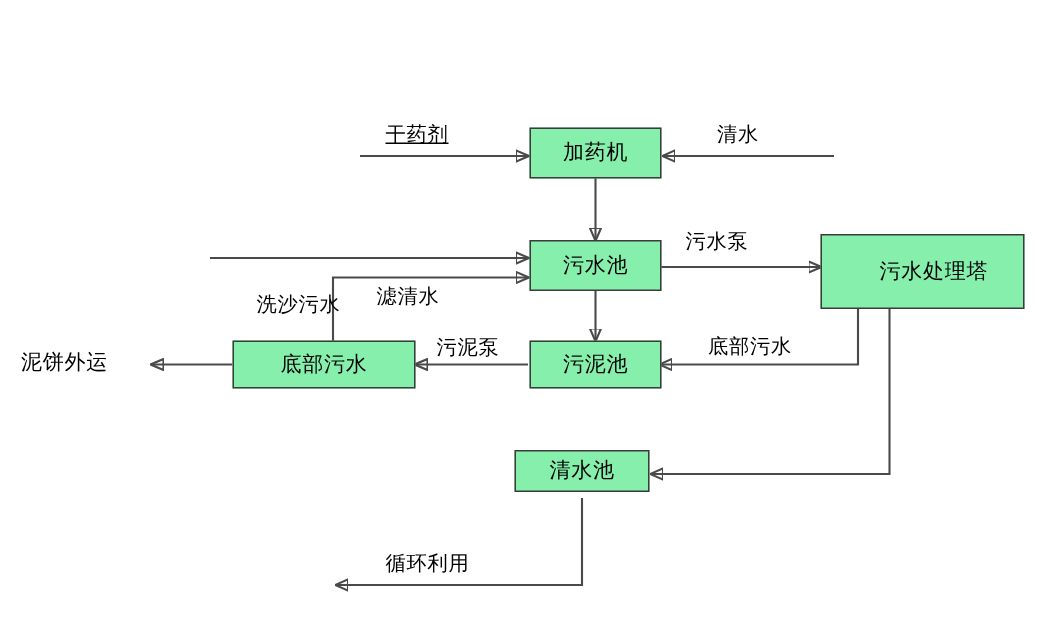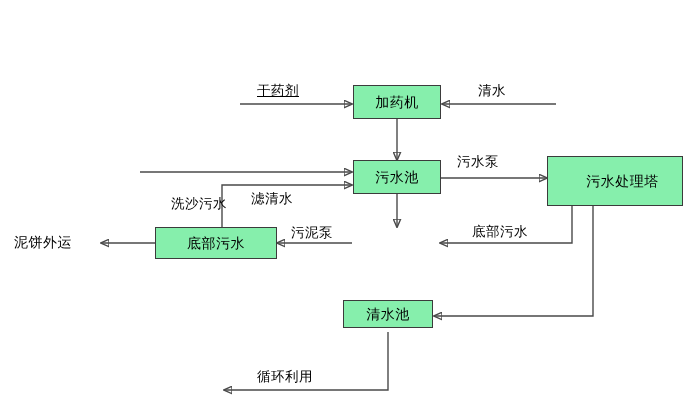--- a/index.html
+++ b/index.html
@@ -118,20 +118,23 @@
   </div>
 
   <div class="node" style="left:353px; top:160px; width:88px; height:34px;">
     <span>污水池</span>
   </div>
 
   <div class="node" style="left:547px; top:156px; width:136px; height:50px;padding-left:15px;">
     <span>污水处理塔</span>
   </div>
 
+  <div class="node" style="left:353px; top:227px; width:88px; height:32px;">
+    <span>污泥池</span>
+  </div>
 
   <div class="node" style="left:155px; top:227px; width:122px; height:32px;">
     <span>底部污水</span>
   </div>
 
   <div class="node" style="left:343px; top:300px; width:90px; height:28px;">
     <span>清水池</span>
   </div>
 
   <div class="edge-label" style="left:257px; top:84px;text-decoration:underline;">干药剂</div>

